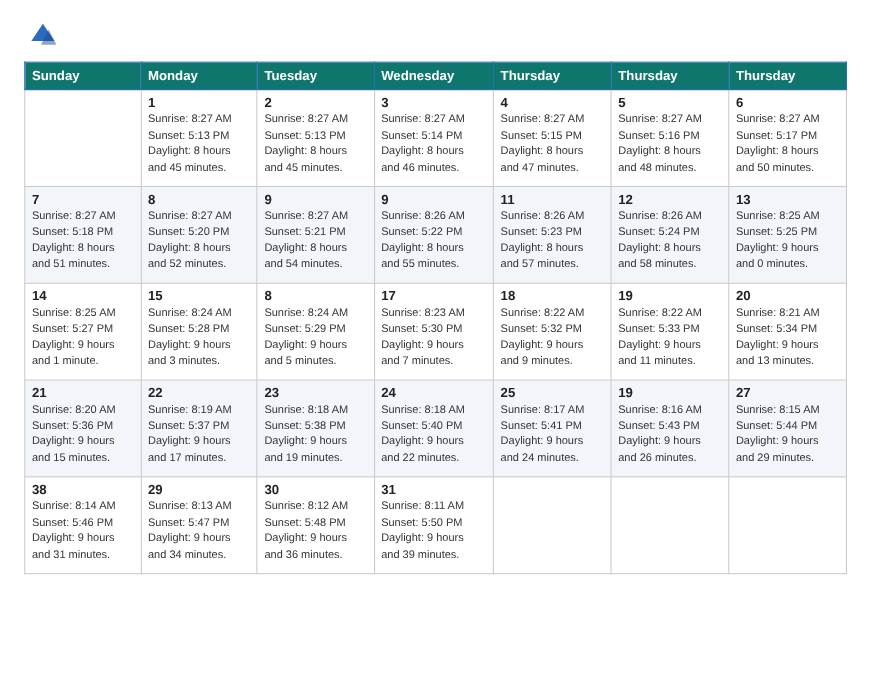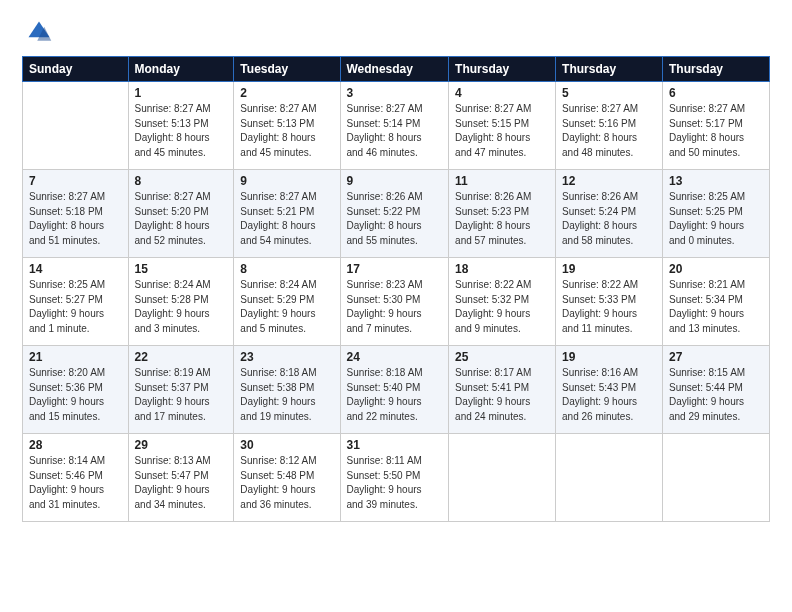--- a/index.html
+++ b/index.html
@@ -60,21 +60,21 @@
       font-size: 14px;
       color: #555;
       margin-top: 2px;
     }
     .calendar-table {
       width: 100%;
       border-collapse: collapse;
       font-size: 11px;
     }
     .calendar-table th {
-      background: #0f172a;
+      background: #0f766e;
       color: #fff;
       padding: 5px 6px;
       text-align: left;
       font-size: 12px;
       font-weight: bold;
       border: 1px solid #2a6bbf;
     }
     .calendar-table td {
       border: 1px solid #ccc;
       vertical-align: top;
@@ -252,21 +252,21 @@
             <span class="day-num">19</span>
             <div class="day-info">Sunrise: 8:16 AM<br>Sunset: 5:43 PM<br>Daylight: 9 hours<br>and 26 minutes.</div>
           </td>
           <td>
             <span class="day-num">27</span>
             <div class="day-info">Sunrise: 8:15 AM<br>Sunset: 5:44 PM<br>Daylight: 9 hours<br>and 29 minutes.</div>
           </td>
         </tr>
         <tr>
           <td>
-            <span class="day-num">28</span>
+            <span class="day-num">38</span>
             <div class="day-info">Sunrise: 8:14 AM<br>Sunset: 5:46 PM<br>Daylight: 9 hours<br>and 31 minutes.</div>
           </td>
           <td>
             <span class="day-num">29</span>
             <div class="day-info">Sunrise: 8:13 AM<br>Sunset: 5:47 PM<br>Daylight: 9 hours<br>and 34 minutes.</div>
           </td>
           <td>
             <span class="day-num">30</span>
             <div class="day-info">Sunrise: 8:12 AM<br>Sunset: 5:48 PM<br>Daylight: 9 hours<br>and 36 minutes.</div>
           </td>

